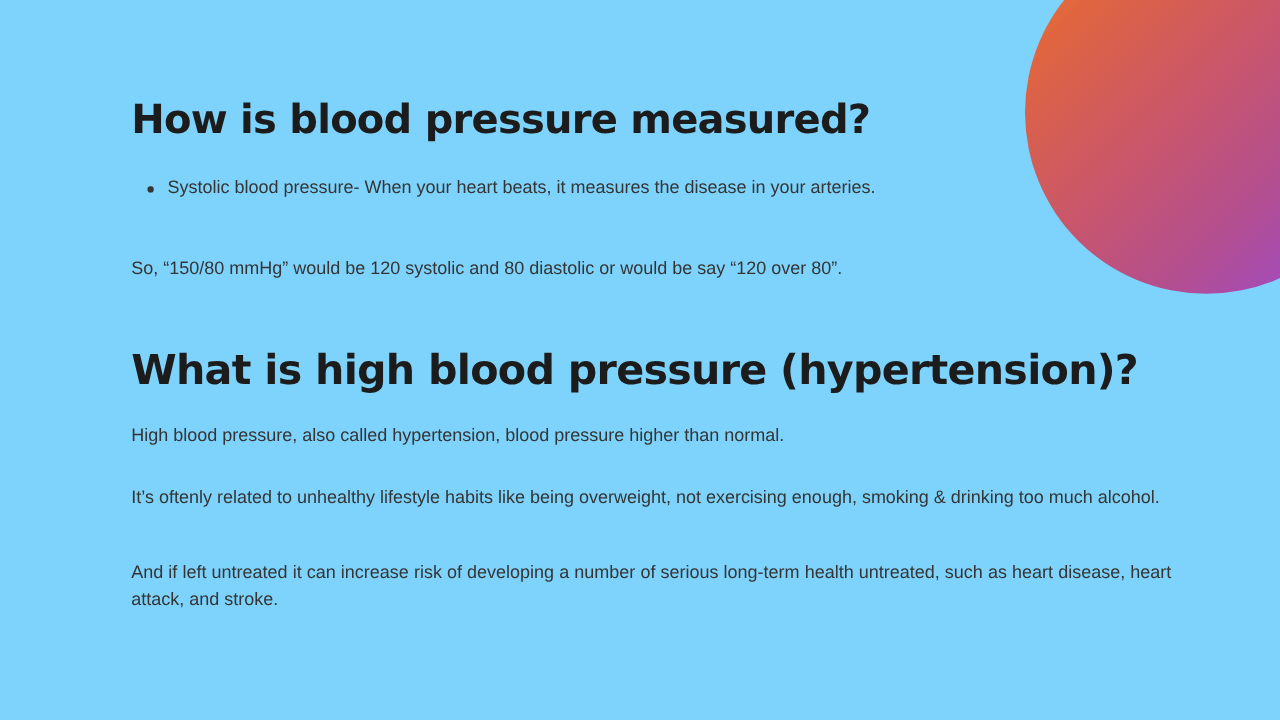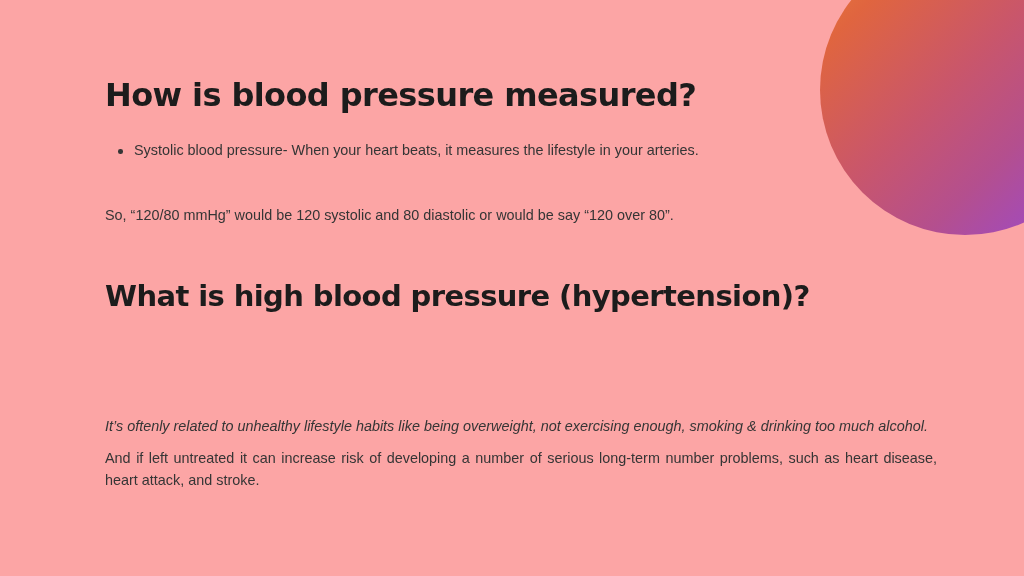--- a/index.html
+++ b/index.html
@@ -12,21 +12,21 @@
     background: #ffffff;
     font-family: "Liberation Sans", sans-serif;
     overflow: hidden;
     position: relative;
   }
 
   #slide {
     position: relative;
     width: 1024px;
     height: 576px;
-    background: #fca5a5;
+    background: #7dd3fc;
     overflow: hidden;
   }
 
   
   #deco-circle {
     position: absolute;
     left: 820px;
     top: -55px;
     width: 290px;
     height: 290px;
@@ -61,21 +61,21 @@
   }
 
   #heading-1 {
     top: 76px;
     font-size: 32px;
     line-height: 38px;
   }
 
   #heading-2 {
     top: 276px;
-    font-size: 29px;
+    font-size: 33px;
     line-height: 40px;
   }
 
   .body-text {
     position: absolute;
     left: 105px;
     color: #353535;
     font-family: "Liberation Sans", sans-serif;
     font-size: 14.4px;
     line-height: 21.5px;
@@ -106,42 +106,43 @@
   }
 
   #so-line {
     top: 205px;
     width: 835px;
   }
 
   
   #para-1 { top: 339px; width: 832px; }
   #para-2 { top: 361px; width: 832px; text-align: justify; }
-  #para-3 { top: 416px; width: 832px; text-align: justify; font-style: italic; }
+  #para-3 { top: 388px; width: 832px; text-align: justify; }
   #para-4 { top: 448px; width: 832px; text-align: justify; }
 </style>
 </head>
 <body>
 
 <div id="slide">
 
   <div id="deco-circle"></div>
 
   <div id="content">
 
     <h1 id="heading-1" class="heading">How is blood pressure measured?</h1>
 
     <ul id="bullet-list" class="body-text">
-      <li>Systolic blood pressure- When your heart beats, it measures the lifestyle in your arteries.</li>
+      <li>Systolic blood pressure- When your heart beats, it measures the disease in your arteries.</li>
     </ul>
 
-    <p id="so-line" class="body-text">So, “120/80 mmHg” would be 120 systolic and 80 diastolic or would be say “120 over 80”.</p>
+    <p id="so-line" class="body-text">So, “150/80 mmHg” would be 120 systolic and 80 diastolic or would be say “120 over 80”.</p>
 
     <h1 id="heading-2" class="heading">What is high blood pressure (hypertension)?</h1>
 
+    <p id="para-1" class="body-text">High blood pressure, also called hypertension, blood pressure higher than normal.</p>
 
 
     <p id="para-3" class="body-text">It’s oftenly related to unhealthy lifestyle habits like being overweight, not exercising enough, smoking &amp; drinking too much alcohol.</p>
 
-    <p id="para-4" class="body-text">And if left untreated it can increase risk of developing a number of serious long-term number problems, such as heart disease, heart attack, and stroke.</p>
+    <p id="para-4" class="body-text">And if left untreated it can increase risk of developing a number of serious long-term health untreated, such as heart disease, heart attack, and stroke.</p>
 
   </div>
 </div>
 
 </body></html>

